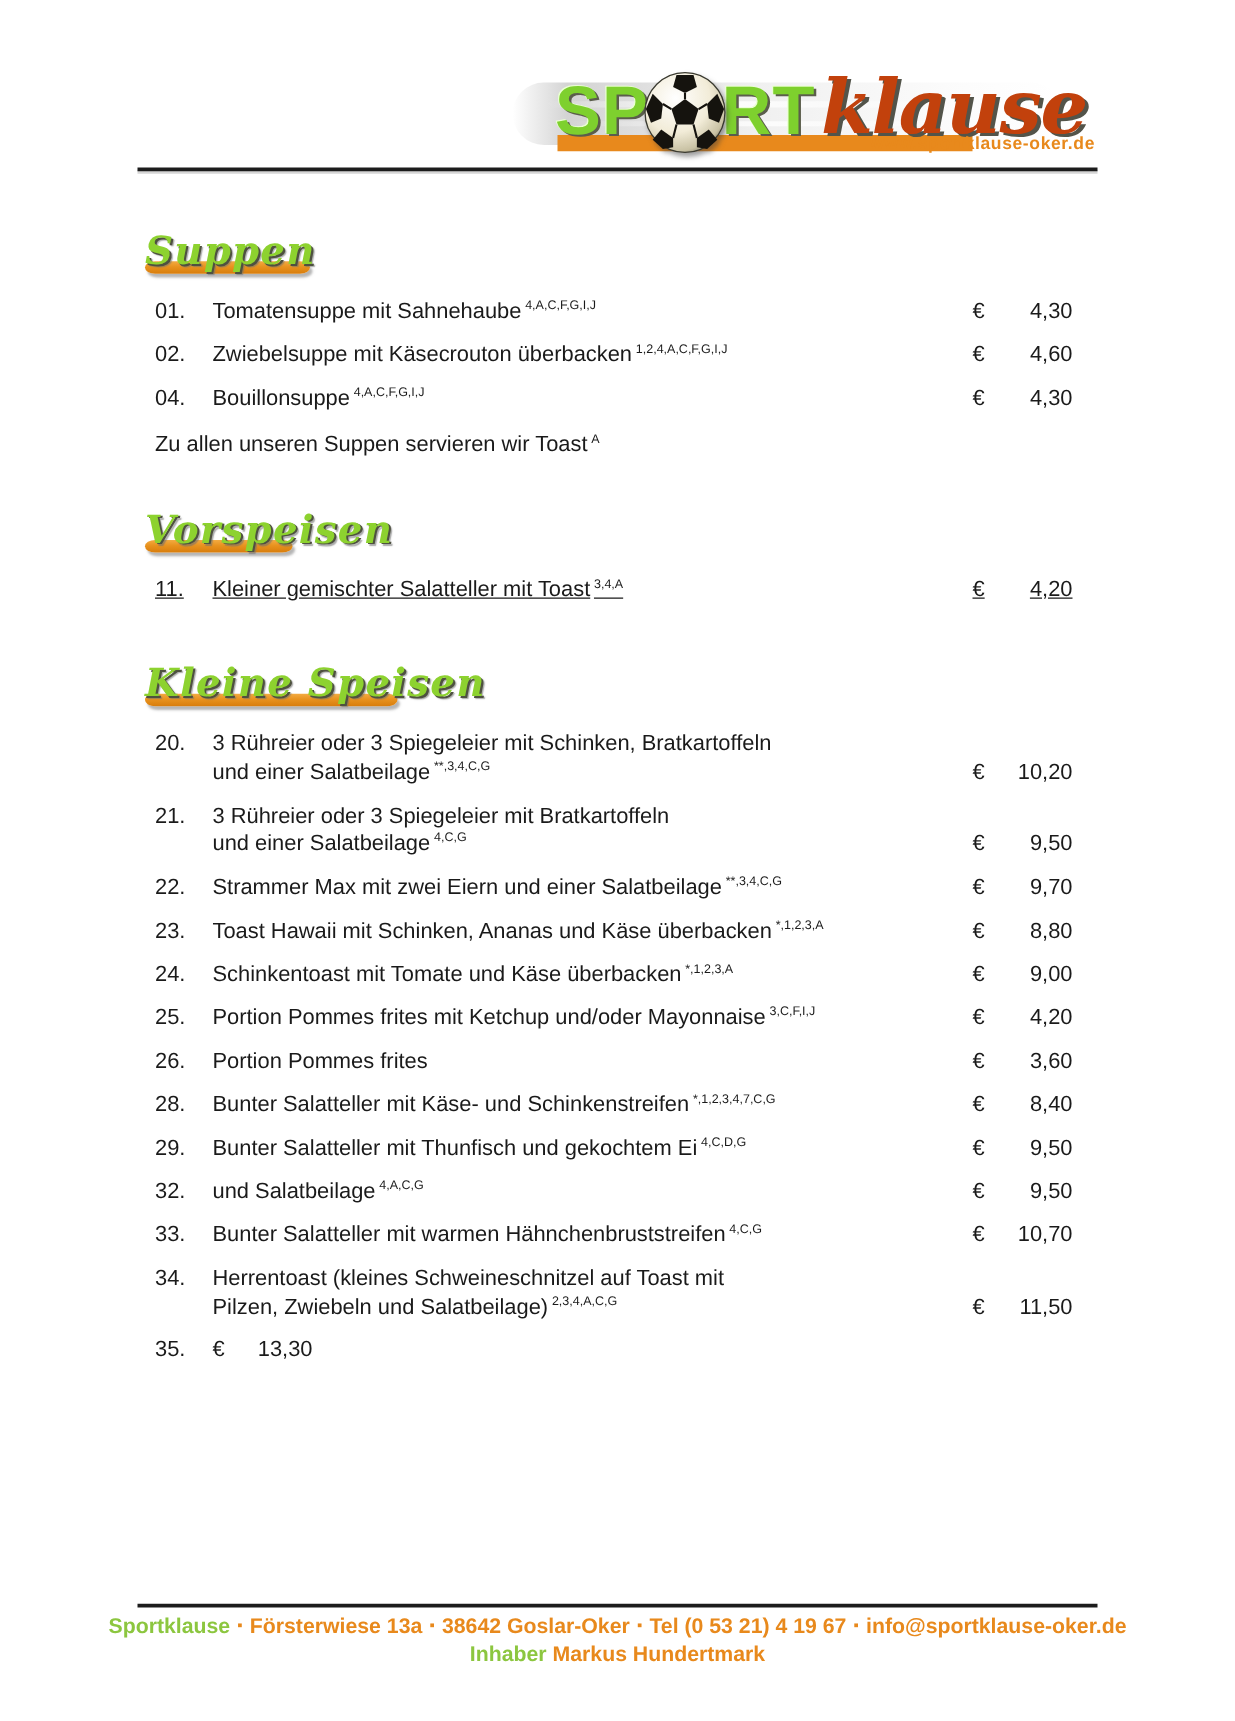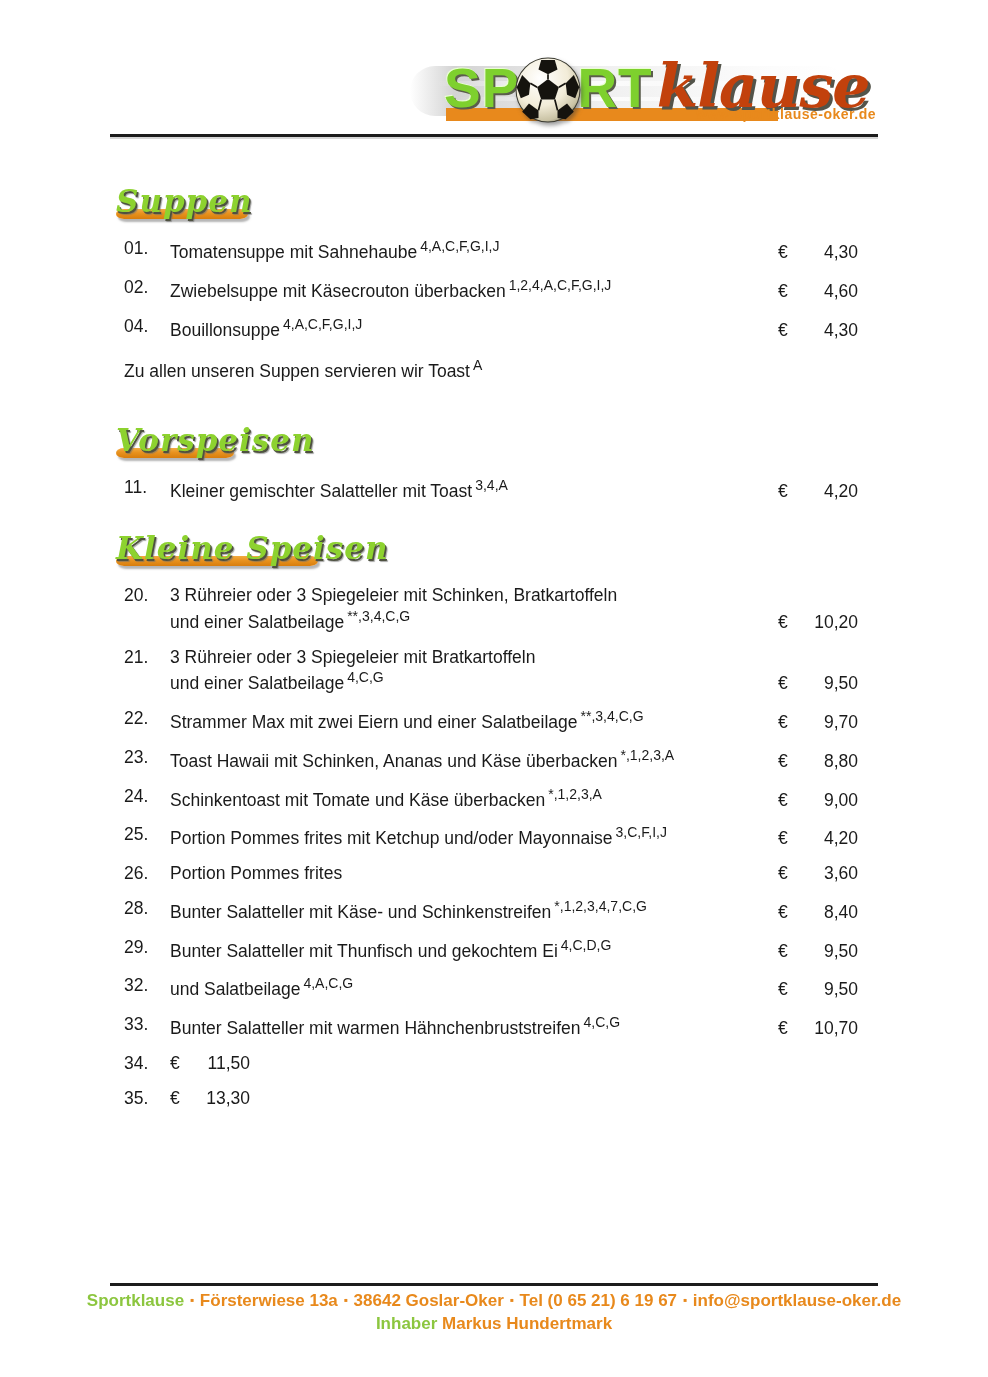--- a/index.html
+++ b/index.html
@@ -26,39 +26,39 @@
     color:#c2410c; margin-left:4px; letter-spacing:-1px; text-shadow:3px 3px 0 #53544a; position:relative; top:-2px; }
   .logo-url { position:absolute; right:0; top:56px; z-index:2; font-weight:700; font-size:14px; color:#e8891c; letter-spacing:.5px; }
 
   
   .rule-top    { position:absolute; left:110px; top:134px;  width:768px; height:3px; background:#1c1c1c; box-shadow:0 2px 0 rgba(90,90,90,.25); }
   .rule-bottom { position:absolute; left:110px; top:1283px; width:768px; height:3px; background:#1c1c1c; }
 
   
   .content { position:absolute; left:110px; top:184px; width:768px; font-size:17.5px; line-height:1.3; }
   .section { margin-bottom:40px; }
-  #sec-vorspeisen { margin-bottom:28px; }
+  #sec-vorspeisen { margin-bottom:47px;text-decoration:underline; }
 
   .heading { position:relative; margin:0 0 18px 6px; width:max-content; }
   .script-title { position:relative; z-index:2; display:inline-block;
     font-family:"DejaVu Serif", serif; font-style:italic; font-weight:700; font-size:31px; line-height:1.1;
     color:#8dd22f; letter-spacing:1px; text-shadow:1.5px 1.5px 0 #4e5140, 2.5px 2.5px 1px rgba(110,110,110,.6); }
   .brush { position:relative; z-index:1; height:10px; margin-top:-9px; border-radius:8px / 5px;
     background:linear-gradient(180deg,#f3ab42 0%, #e8921e 45%, #d87d0c 100%);
     box-shadow:2px 3px 2px rgba(120,120,120,.55); }
   .brush.b0 { width:132px; }
   .brush.b1 { width:118px; }
   .brush.b2 { width:202px; }
 
   .menu { display:flex; flex-direction:column; gap:12px; padding-left:14px; }
   .item { display:flex; align-items:flex-end; padding-right:20px; }
   .num { width:46px; flex:0 0 46px; align-self:flex-start; }
   .desc { flex:1 1 auto; min-width:0; }
   .price { flex:0 0 80px; width:80px; display:flex; justify-content:space-between; white-space:nowrap; }
-  sup.sup { font-size:14px; vertical-align:7px; margin-left:3px; letter-spacing:0; }
+  sup.sup { font-size:10px; vertical-align:7px; margin-left:3px; letter-spacing:0; }
   .note { margin-top:3px; }
 
   
   .footer { position:absolute; left:0; top:1291px; width:100%; text-align:center; font-weight:700; font-size:17px; color:#e8891c; line-height:1.22; }
   .footer .green { color:#8cc63f;text-align:center; }
   .footer .sep { font-size:12px; vertical-align:2px; padding:0 1px; }
   .f2 { margin-top:2px; }
 </style>
 </head>
 <body>
@@ -294,20 +294,24 @@
 
           </div>
           <div class="price">
               <span>€</span>
               <span>10,70</span>
             </div>
         </div>
 
         <div class="item">
           <span class="num">34.</span>
+          <div class="desc">
+            <div class="line l1"><span>Herrentoast (kleines Schweineschnitzel auf Toast mit</span></div>
+            <div class="line l2"><span>Pilzen, Zwiebeln und Salatbeilage)</span><sup class="sup">2,3,4,A,C,G</sup></div>
+          </div>
           <div class="price">
               <span>€</span>
               <span>11,50</span>
             </div>
         </div>
 
         <div class="item">
           <span class="num">35.</span>
           <div class="price">
               <span>€</span>
@@ -322,21 +326,21 @@
 
   <div class="rule-bottom"></div>
   <div class="footer">
     <div class="f1">
       <span class="green">Sportklause</span>
       <span class="sep">▪</span>
       <span>Försterwiese 13a</span>
       <span class="sep">▪</span>
       <span>38642 Goslar-Oker</span>
       <span class="sep">▪</span>
-      <span>Tel (0 65 21) 6 19 67</span>
+      <span>Tel (0 53 21) 4 19 67</span>
       <span class="sep">▪</span>
       <span>info@sportklause-oker.de</span>
     </div>
     <div class="f2">
       <span class="green">Inhaber</span>
       <span>Markus Hundertmark</span>
     </div>
   </div>
 
 </div>

